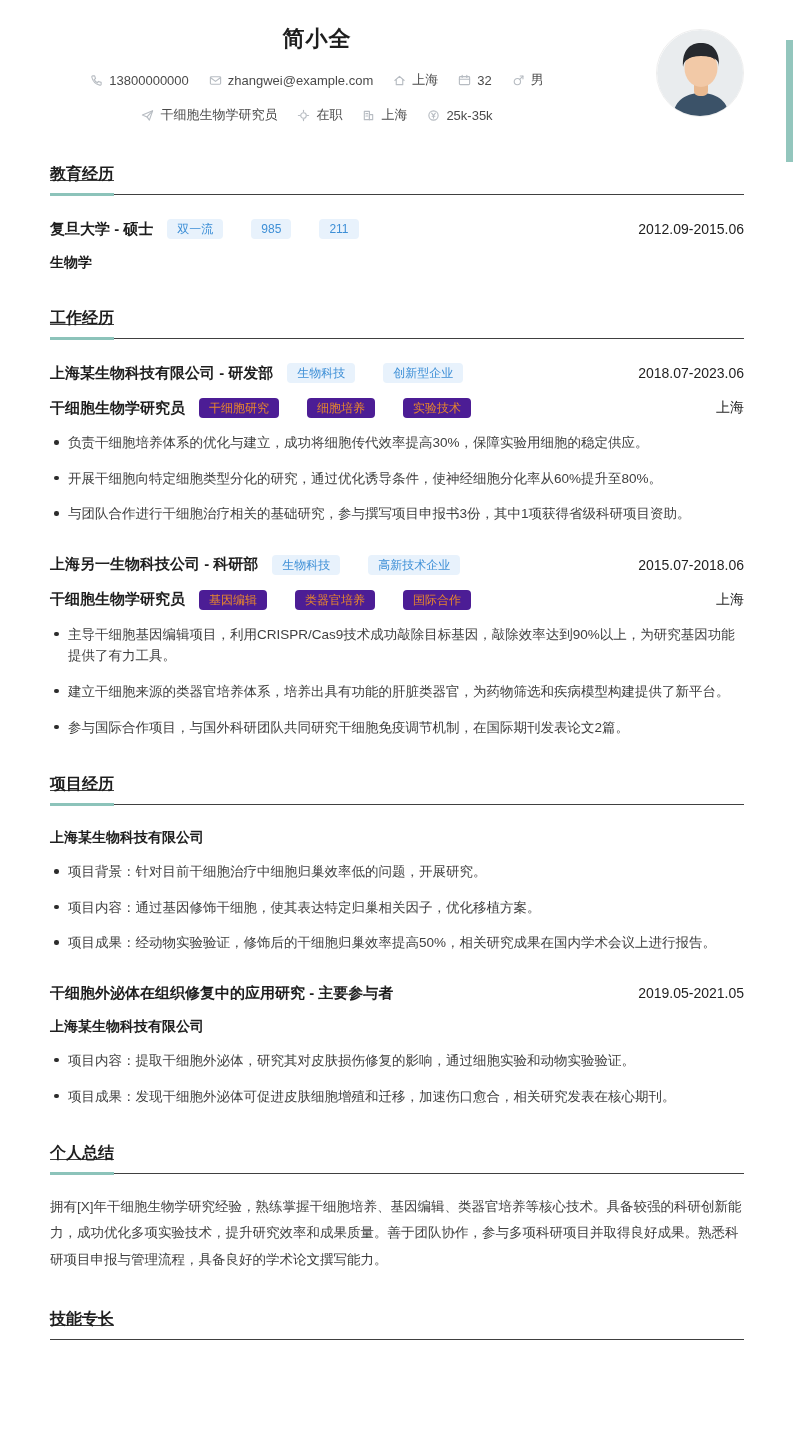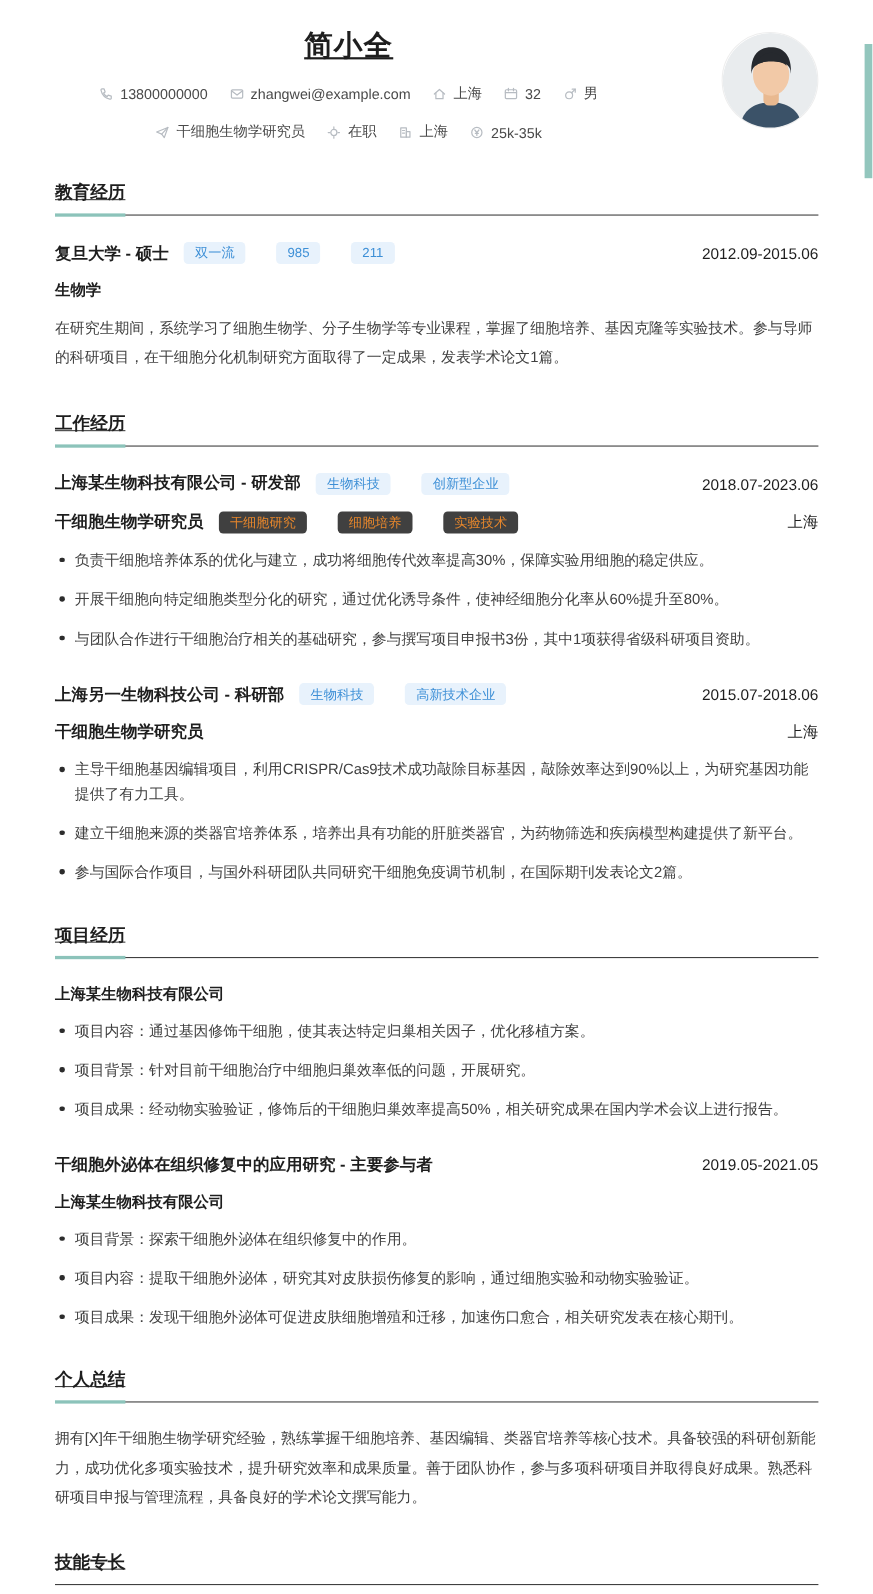--- a/index.html
+++ b/index.html
@@ -12,41 +12,41 @@
   html,body{margin:0;padding:0;background:#fff;}
   body{font-family:"Liberation Sans","DejaVu Sans",sans-serif;color:var(--body);}
   .page{position:relative;width:794px;min-height:1449px;background:#fff;padding:16px 50px 30px 50px;overflow:hidden;}
 
   
   .scrollbar-thumb{position:absolute;top:40px;right:1px;width:7px;height:122px;background:#93c6bd;}
 
   
   .header{position:relative;min-height:112px;}
   .header-main{margin-right:160px;text-align:center;}
-  .name{font-size:26px;font-weight:bold;color:var(--ink);padding-top:8px;letter-spacing:1px;text-decoration:underline;}
+  .name{font-size:22px;font-weight:bold;color:var(--ink);padding-top:8px;letter-spacing:1px;}
   .contact-row{display:flex;justify-content:center;align-items:center;gap:20px;margin-top:17px;font-size:13px;color:#4a4a4a;}
   .contact-item{display:flex;align-items:center;gap:6px;white-space:nowrap;}
   .cicon{display:flex;align-items:center;}
   .cicon svg{display:block;stroke:var(--icon);fill:none;stroke-width:1.2;stroke-linecap:round;stroke-linejoin:round;}
   .avatar{position:absolute;right:0;top:13px;width:88px;height:88px;border-radius:50%;overflow:hidden;border:1px solid #eee;}
   .avatar svg{display:block;}
 
   
   .section{margin-top:36px;}
   .section-title{position:relative;border-bottom:1px solid #404040;padding-bottom:9px;text-decoration:underline;}
   .section-title .st-text{font-size:16px;font-weight:bold;color:var(--ink);}
   .section-title .st-accent{position:absolute;left:0;bottom:-2px;width:64px;height:3px;background:var(--teal);}
 
   .entry{margin-top:24px;}
   .entry-head{display:flex;align-items:center;}
   .entry-title{font-size:15px;font-weight:bold;color:var(--ink);}
   .tags{display:flex;gap:28px;margin-left:14px;}
   .tag{font-size:12px;line-height:1;padding:4px 10px;border-radius:4px;}
   .tag.blue{color:#3d8fd6;background:#e8f2fc;}
-  .tag.orange{color:#e8872b;background:#404040;}
+  .tag.orange{color:#e8872b;background:#4c1d95;}
   .entry-right{margin-left:auto;font-size:14px;font-weight:normal;color:var(--ink);white-space:nowrap;}
   .sub-line{margin-top:15px;font-size:14px;font-weight:bold;color:var(--ink);}
   .desc{margin-top:13px;font-size:13.5px;line-height:1.95;color:var(--body);}
 
   ul.bullets{list-style:none;margin:4px 0 0 0;padding:0;}
   ul.bullets li{position:relative;padding-left:18px;margin-top:14px;font-size:13.5px;line-height:1.6;color:var(--body);}
   ul.bullets li::before{content:"";position:absolute;left:4px;top:8px;width:4.5px;height:4.5px;border-radius:50%;background:#2c2c2c;}
 </style>
 </head>
 <body>
@@ -175,21 +175,20 @@
       <div class="entry-head">
         <span class="entry-title">复旦大学 - 硕士</span>
         <span class="tags">
           <span class="tag blue">双一流</span>
           <span class="tag blue">985</span>
           <span class="tag blue">211</span>
         </span>
         <span class="entry-right">2012.09-2015.06</span>
       </div>
       <div class="sub-line">生物学</div>
-      <div class="desc">在研究生期间，系统学习了细胞生物学、分子生物学等专业课程，掌握了细胞培养、基因克隆等实验技术。参与导师的科研项目，在干细胞分化机制研究方面取得了一定成果，发表学术论文1篇。</div>
     </div>
   </div>
 
   <div class="section">
     <div class="section-title">
       <span class="st-text">工作经历</span>
       <span class="st-accent"></span>
     </div>
 
     <div class="entry">
@@ -221,53 +220,57 @@
       <div class="entry-head">
         <span class="entry-title">上海另一生物科技公司 - 科研部</span>
         <span class="tags">
           <span class="tag blue">生物科技</span>
           <span class="tag blue">高新技术企业</span>
         </span>
         <span class="entry-right">2015.07-2018.06</span>
       </div>
       <div class="entry-head" style="margin-top:15px;">
         <span class="entry-title">干细胞生物学研究员</span>
+        <span class="tags">
+          <span class="tag orange">基因编辑</span>
+          <span class="tag orange">类器官培养</span>
+          <span class="tag orange">国际合作</span>
+        </span>
         <span class="entry-right">上海</span>
       </div>
       <ul class="bullets">
         <li>主导干细胞基因编辑项目，利用CRISPR/Cas9技术成功敲除目标基因，敲除效率达到90%以上，为研究基因功能提供了有力工具。</li>
         <li>建立干细胞来源的类器官培养体系，培养出具有功能的肝脏类器官，为药物筛选和疾病模型构建提供了新平台。</li>
         <li>参与国际合作项目，与国外科研团队共同研究干细胞免疫调节机制，在国际期刊发表论文2篇。</li>
       </ul>
     </div>
   </div>
 
   <div class="section">
     <div class="section-title">
       <span class="st-text">项目经历</span>
       <span class="st-accent"></span>
     </div>
 
     <div class="entry">
       <div class="sub-line">上海某生物科技有限公司</div>
       <ul class="bullets">
+        <li>项目背景：针对目前干细胞治疗中细胞归巢效率低的问题，开展研究。</li>
         <li>项目内容：通过基因修饰干细胞，使其表达特定归巢相关因子，优化移植方案。</li>
-        <li>项目背景：针对目前干细胞治疗中细胞归巢效率低的问题，开展研究。</li>
         <li>项目成果：经动物实验验证，修饰后的干细胞归巢效率提高50%，相关研究成果在国内学术会议上进行报告。</li>
       </ul>
     </div>
 
     <div class="entry" style="margin-top:30px;">
       <div class="entry-head">
         <span class="entry-title">干细胞外泌体在组织修复中的应用研究 - 主要参与者</span>
         <span class="entry-right">2019.05-2021.05</span>
       </div>
       <div class="sub-line">上海某生物科技有限公司</div>
       <ul class="bullets">
-        <li>项目背景：探索干细胞外泌体在组织修复中的作用。</li>
         <li>项目内容：提取干细胞外泌体，研究其对皮肤损伤修复的影响，通过细胞实验和动物实验验证。</li>
         <li>项目成果：发现干细胞外泌体可促进皮肤细胞增殖和迁移，加速伤口愈合，相关研究发表在核心期刊。</li>
       </ul>
     </div>
   </div>
 
   <div class="section">
     <div class="section-title">
       <span class="st-text">个人总结</span>
       <span class="st-accent"></span>

